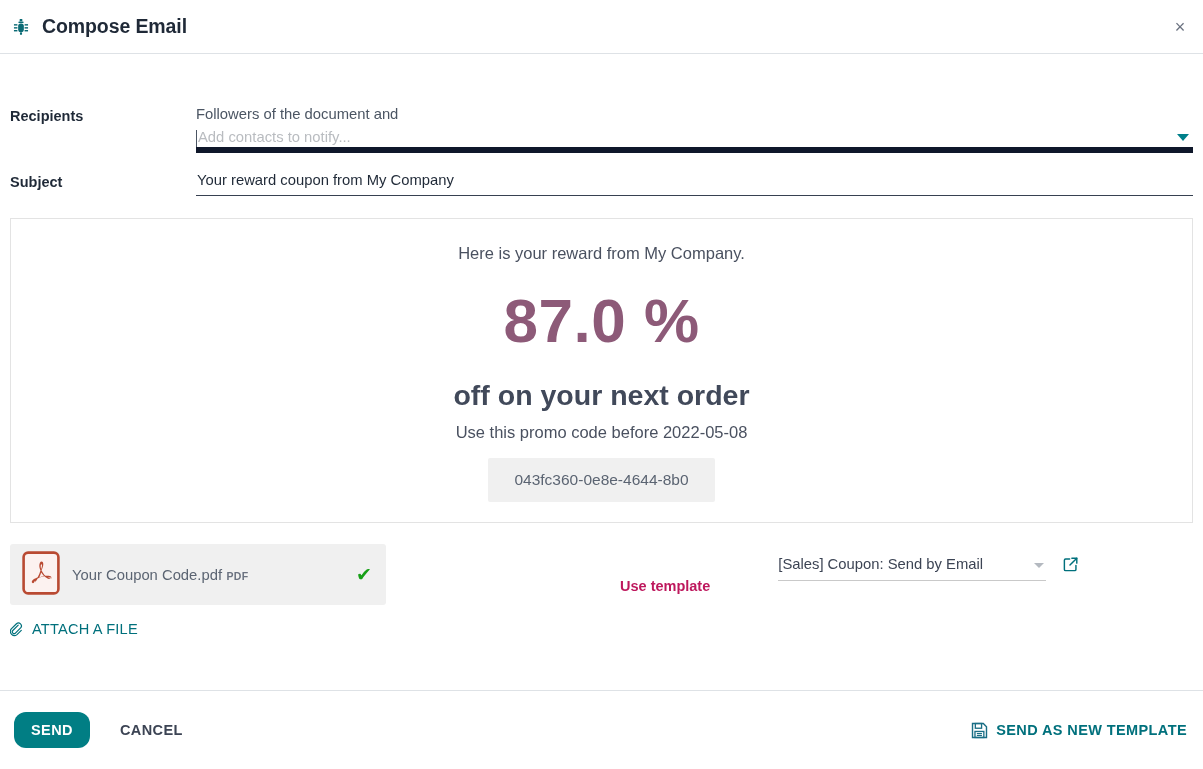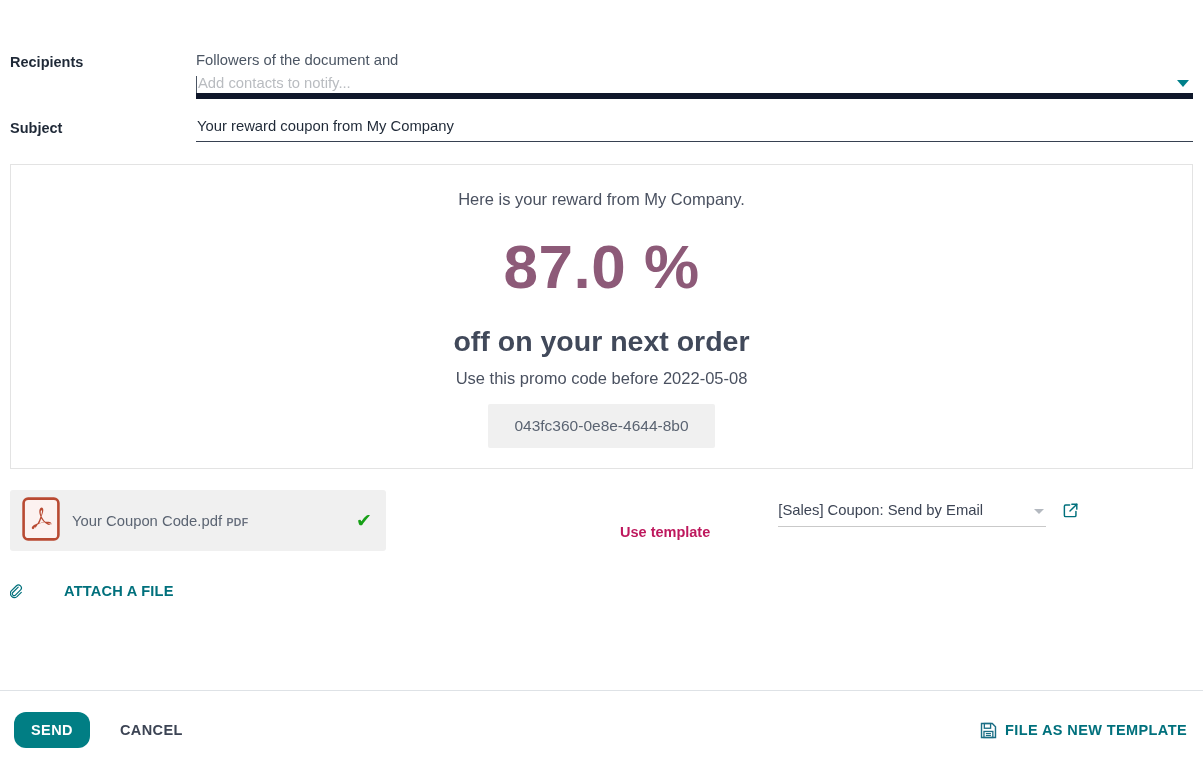--- a/index.html
+++ b/index.html
@@ -234,28 +234,27 @@
   .attachment-check {
     color: #17a017;
     font-size: 19px;
     line-height: 1;
     flex: 0 0 auto;
     margin-left: 8px;
   }
   .attach-file-link {
     display: inline-flex;
     align-items: center;
-    margin-top: 32px;
+    margin-top: 16px;
     color: #00707c;
     font-size: 14.6px;
-    font-weight: bold;
+    font-weight: normal;
     letter-spacing: 0.2px;
     cursor: pointer;
     text-decoration: none;
-    gap: 32px;
   }
   .attach-file-link .clip { margin-right: 7px; display: inline-flex; }
 
   .template-col {
     flex: 1 1 auto;
     display: flex;
     align-items: flex-start;
     padding-top: 10px;
   }
   .template-label {
@@ -353,20 +352,40 @@
     padding: 8px 2px;
     line-height: 1.15;
   }
   .btn-save-template .floppy { margin-right: 8px; display: inline-flex; }
 </style>
 </head>
 <body>
 
 <div class="dialog">
 
+  <div class="modal-header">
+    <span class="header-bug">
+      <svg width="18" height="18" viewBox="0 0 24 24" aria-hidden="true">
+        <g fill="#0b6b75">
+          <rect x="10.2" y="1.2" width="3.6" height="3" rx="0.6"></rect>
+          <rect x="8.6" y="4.6" width="6.8" height="2.2" rx="0.8"></rect>
+          <rect x="8.2" y="7.4" width="7.6" height="11.2" rx="3.4"></rect>
+          <rect x="2.6" y="8.2" width="4.6" height="1.9"></rect>
+          <rect x="2.6" y="12.2" width="4.6" height="1.9"></rect>
+          <rect x="2.6" y="16.0" width="4.6" height="1.9"></rect>
+          <rect x="16.8" y="8.2" width="4.6" height="1.9"></rect>
+          <rect x="16.8" y="12.2" width="4.6" height="1.9"></rect>
+          <rect x="16.8" y="16.0" width="4.6" height="1.9"></rect>
+          <rect x="10.6" y="19.0" width="2.8" height="3.4" rx="0.8"></rect>
+        </g>
+      </svg>
+    </span>
+    <span class="modal-title">Compose Email</span>
+    <button class="close-btn">×</button>
+  </div>
 
   <div class="modal-body">
 
     <div class="field-row recipients-row">
       <div class="field-label">Recipients</div>
       <div class="field-control">
         <div class="followers-text">Followers of the document and</div>
         <div class="tagsinput">
           <span class="caret-cursor"></span>
           <span class="tag-placeholder">Add contacts to notify...</span>
@@ -457,17 +476,17 @@
     <button class="btn-save-template">
       <span class="floppy">
         <svg width="17" height="17" viewBox="0 0 18 18" aria-hidden="true">
           <path d="M1.6 1.6h11.4l3.4 3.4v11.4H1.6z" fill="none" stroke="#1a6e85" stroke-width="1.5"></path>
           <rect x="4.6" y="1.6" width="6.6" height="5.0" fill="none" stroke="#1a6e85" stroke-width="1.4"></rect>
           <rect x="4.2" y="10.0" width="9.4" height="6.4" fill="none" stroke="#1a6e85" stroke-width="1.4"></rect>
           <line x1="6.2" y1="12.2" x2="11.6" y2="12.2" stroke="#1a6e85" stroke-width="1.2"></line>
           <line x1="6.2" y1="14.2" x2="11.6" y2="14.2" stroke="#1a6e85" stroke-width="1.2"></line>
         </svg>
       </span>
-      <span>FILE AS NEW TEMPLATE</span>
+      <span>SEND AS NEW TEMPLATE</span>
     </button>
   </div>
 
 </div>
 
 </body></html>

